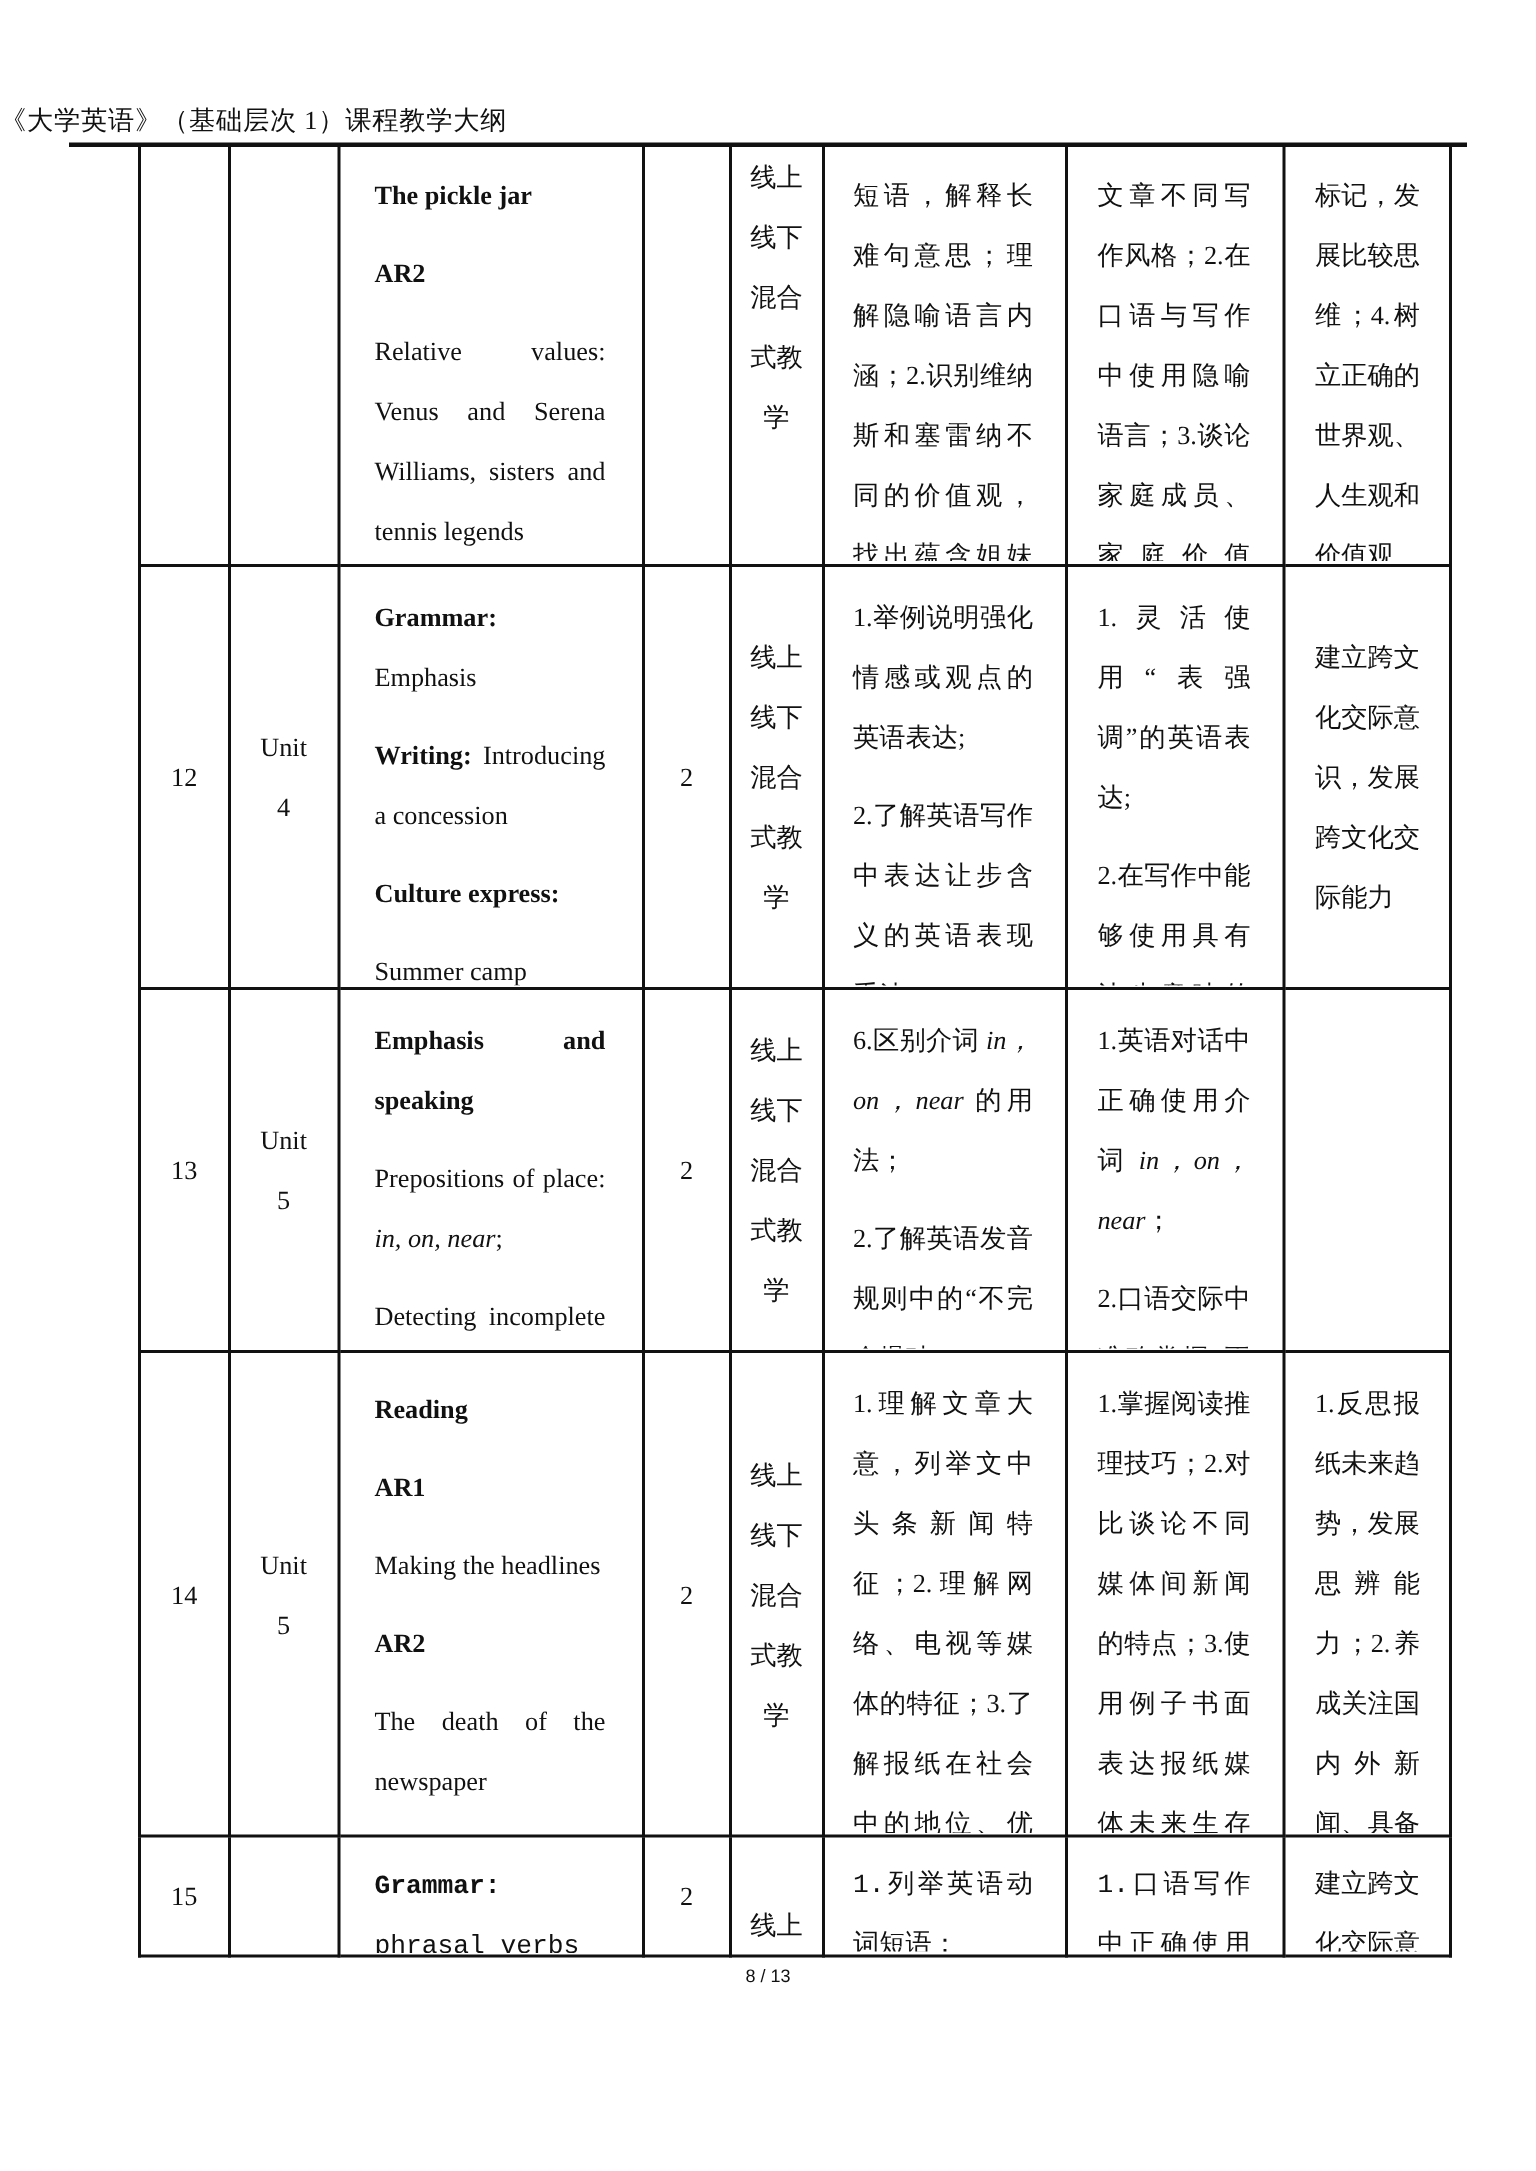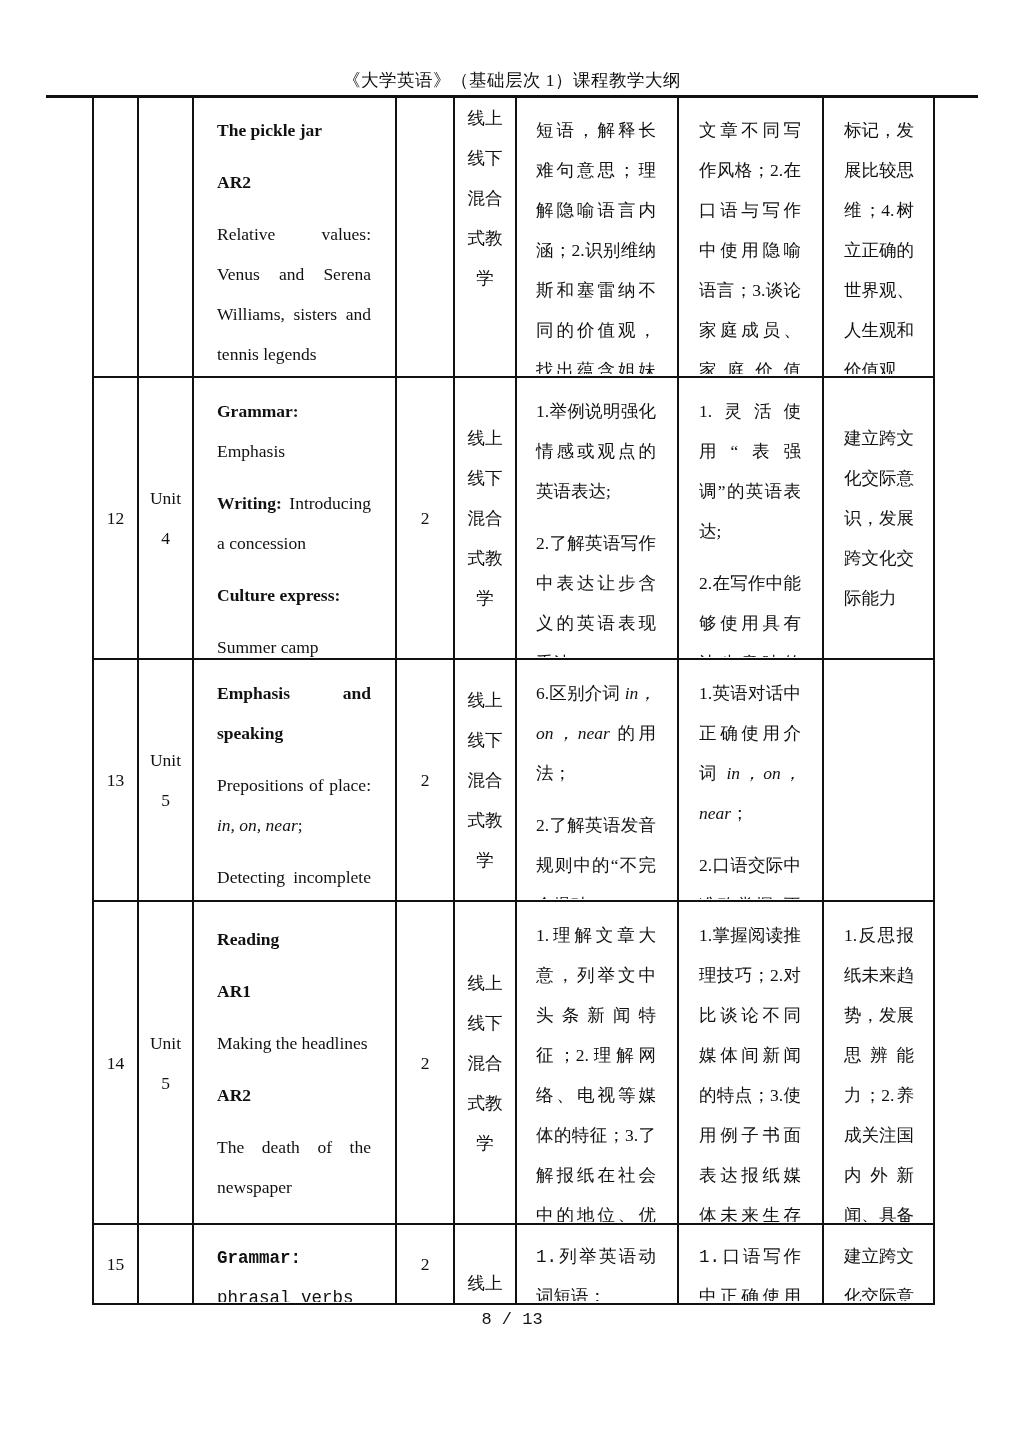--- a/index.html
+++ b/index.html
@@ -3,37 +3,37 @@
 <meta charset="utf-8">
 <style>
   html,body{margin:0;padding:0;background:#ffffff;}
   body{
     width:1024px;height:1447px;position:relative;
     font-family:"Liberation Serif","DejaVu Serif",serif;
     color:#111111;overflow:hidden;
   }
   .doc-title{
     position:absolute;top:68px;left:0;width:1024px;
-    text-align:center;font-size:17.5px;line-height:24px;
+    font-size:17.5px;line-height:24px;
     letter-spacing:0.5px;
   }
   .header-rule{
     position:absolute;top:95px;left:46px;width:932px;height:2.5px;
     background:#111111;
   }
   table.syllabus{
     position:absolute;top:96px;left:92px;
     border-collapse:collapse;table-layout:fixed;
   }
   td{
     border:2px solid #111111;
     font-size:17.5px;line-height:40px;
     vertical-align:middle;padding:0 8px;overflow:hidden;
   }
-  td.c1,td.c2,td.c4{text-align:center;padding:0 2px;}
+  td.c1,td.c2,td.c4{text-align:center;padding:0 20px;}
   td.c3{padding:0 12px 0 11px;}
   td.c5{text-align:center;padding:0 2px;margin-left:15px;}
   td.c6{padding:0 9px 0 7px;}
   td.c7{padding:0 9px 0 8px;}
   td.c8{padding:0 7px 0 8px;}
   td.top{vertical-align:top;}
   td.bot{vertical-align:bottom;}
   p{margin:12px;}
   .b{font-weight:bold;}
   .jz{text-align:justify;}
@@ -43,22 +43,22 @@
   .h0{max-height:276px;}
   .h1{max-height:278px;}
   .h2{max-height:238px;}
   .h3{max-height:319px;}
   .h4{max-height:76px;font-family:Liberation Mono, monospace;}
   .padt{padding-top:2px;}
   .padb{padding-bottom:1px;}
   .page-footer{
     position:absolute;top:1310px;left:0;width:1024px;
     text-align:center;
-    font-family:Liberation Mono, monospace;
-    font-size:17px;
+    font-family:Liberation Sans, sans-serif;
+    font-size:12px;
   }
 </style>
 </head>
 <body>
 
 <div class="doc-title">《大学英语》（基础层次 1）课程教学大纲</div>
 <div class="header-rule"></div>
 
 <table class="syllabus">
   <colgroup>

